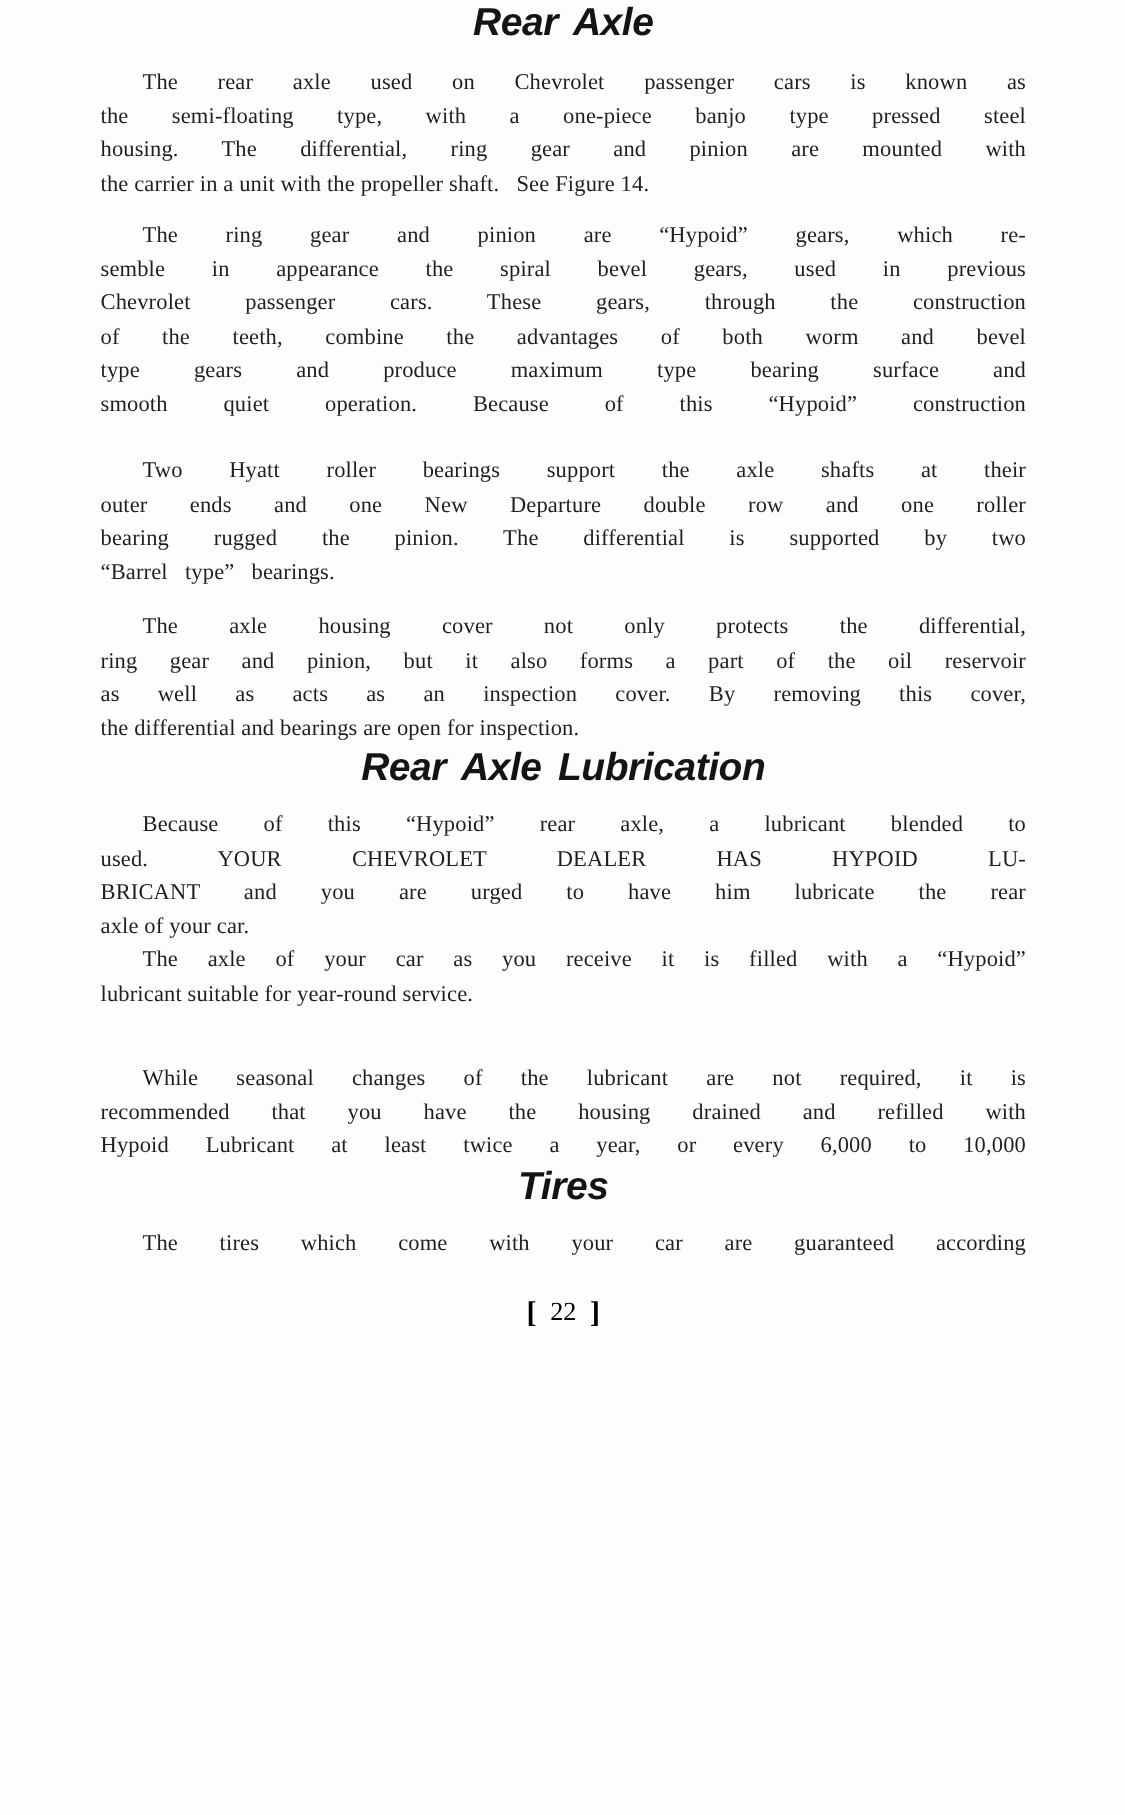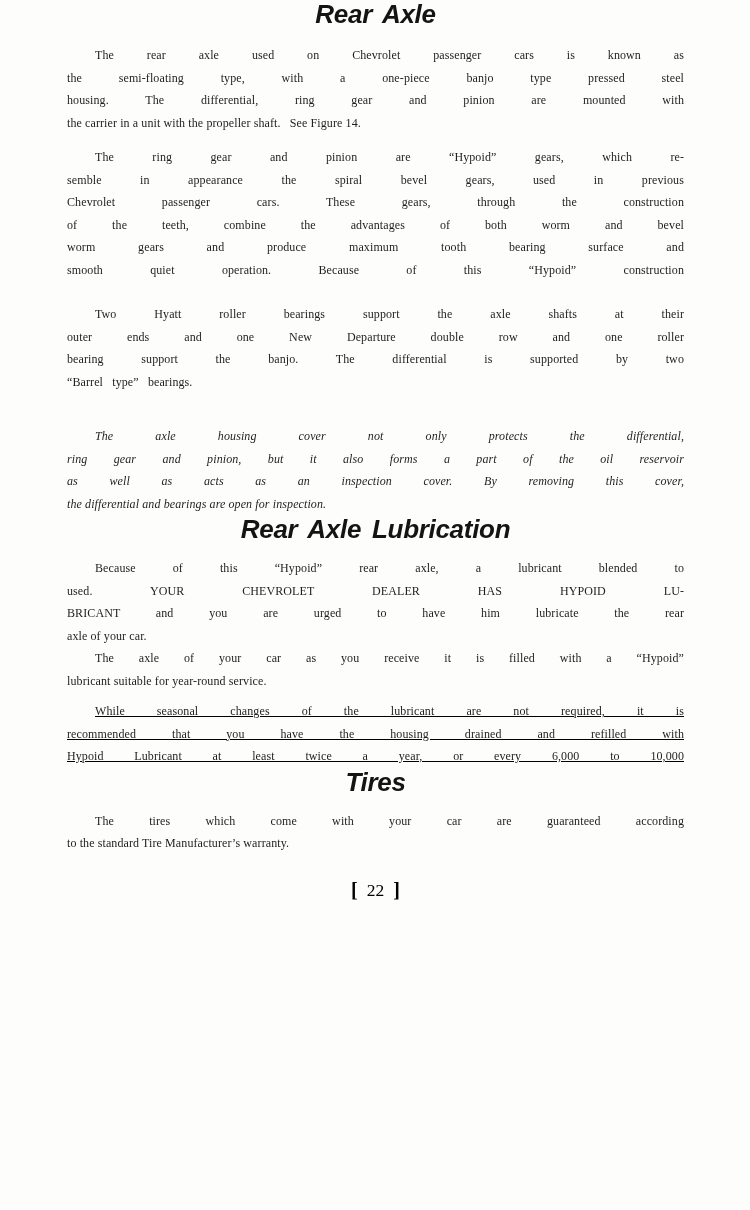--- a/index.html
+++ b/index.html
@@ -27,40 +27,40 @@
     font-size: 26px;
     line-height: 28px;
     letter-spacing: -0.3px;
     word-spacing: 4px;
     text-align: center;
     color: #141414;
   }
   .para { margin: 0; padding: 0; }
   .ln {
     font-family: "Liberation Serif", serif;
-    font-size: 12px;
+    font-size: 15px;
     line-height: 22.5px;
     letter-spacing: 0.1px;
     color: #1e1e1e;
     text-align: justify;
     text-align-last: justify;
     -moz-text-align-last: justify;
   }
   .ln.first { text-indent: 28px; }
   .ln.last  { text-align-last: left; -moz-text-align-last: left; }
   
   .m-h1   { margin-top: 84px; }
   .m-p1   { margin-top: 16px; }
   .m-p2   { margin-top: 12px; }
   .m-p3   { margin-top: 22px; }
-  .m-p4   { margin-top: 32px; font-style: italic; }
+  .m-p4   { margin-top: 14px; }
   .m-h2   { margin-top: 31px; }
   .m-p5   { margin-top: 14px; }
   .m-p6   { }
-  .m-p7   { margin-top: 8px; text-decoration: underline; }
+  .m-p7   { margin-top: 34px; }
   .m-h3   { margin-top: 30px; }
   .m-p8   { margin-top: 14px; }
   .folio {
     margin-top: 24px;
     text-align: center;
     color: #000000;
   }
   .folio .bracket {
     font-weight: 700;
     font-size: 20px;
@@ -84,28 +84,28 @@
       <div class="ln">the semi-floating type, with a one-piece banjo type pressed steel</div>
       <div class="ln">housing.  The differential, ring gear and pinion are mounted with</div>
       <div class="ln last">the carrier in a unit with the propeller shaft.  See Figure 14.</div>
     </div>
 
     <div class="para m-p2">
       <div class="ln first">The ring gear and pinion are “Hypoid” gears, which re-</div>
       <div class="ln">semble in appearance the spiral bevel gears, used in previous</div>
       <div class="ln">Chevrolet passenger cars.  These gears, through the construction</div>
       <div class="ln">of the teeth, combine the advantages of both worm and bevel</div>
-      <div class="ln">worm gears and produce maximum tooth bearing surface and</div>
+      <div class="ln">type gears and produce maximum type bearing surface and</div>
       <div class="ln">smooth quiet operation.  Because of this “Hypoid” construction</div>
     </div>
 
     <div class="para m-p3">
       <div class="ln first">Two Hyatt roller bearings support the axle shafts at their</div>
       <div class="ln">outer ends and one New Departure double row and one roller</div>
-      <div class="ln">bearing support the banjo.  The differential is supported by two</div>
+      <div class="ln">bearing rugged the pinion.  The differential is supported by two</div>
       <div class="ln last">“Barrel  type”  bearings.</div>
     </div>
 
     <div class="para m-p4">
       <div class="ln first">The axle housing cover not only protects the differential,</div>
       <div class="ln">ring gear and pinion, but it also forms a part of the oil reservoir</div>
       <div class="ln">as well as acts as an inspection cover.  By removing this cover,</div>
       <div class="ln last">the differential and bearings are open for inspection.</div>
     </div>
 
@@ -126,21 +126,20 @@
     <div class="para m-p7">
       <div class="ln first">While seasonal changes of the lubricant are not required, it is</div>
       <div class="ln">recommended that you have the housing drained and refilled with</div>
       <div class="ln">Hypoid Lubricant at least twice a year, or every 6,000 to 10,000</div>
     </div>
 
     <h2 class="heading m-h3">Tires</h2>
 
     <div class="para m-p8">
       <div class="ln first">The tires which come with your car are guaranteed according</div>
-      <div class="ln last">to the standard Tire Manufacturer’s warranty.</div>
     </div>
 
     <div class="folio">
       <span class="bracket">[</span><span class="num">22</span><span class="bracket">]</span>
     </div>
 
   </div>
 </div>
 
 </body></html>

